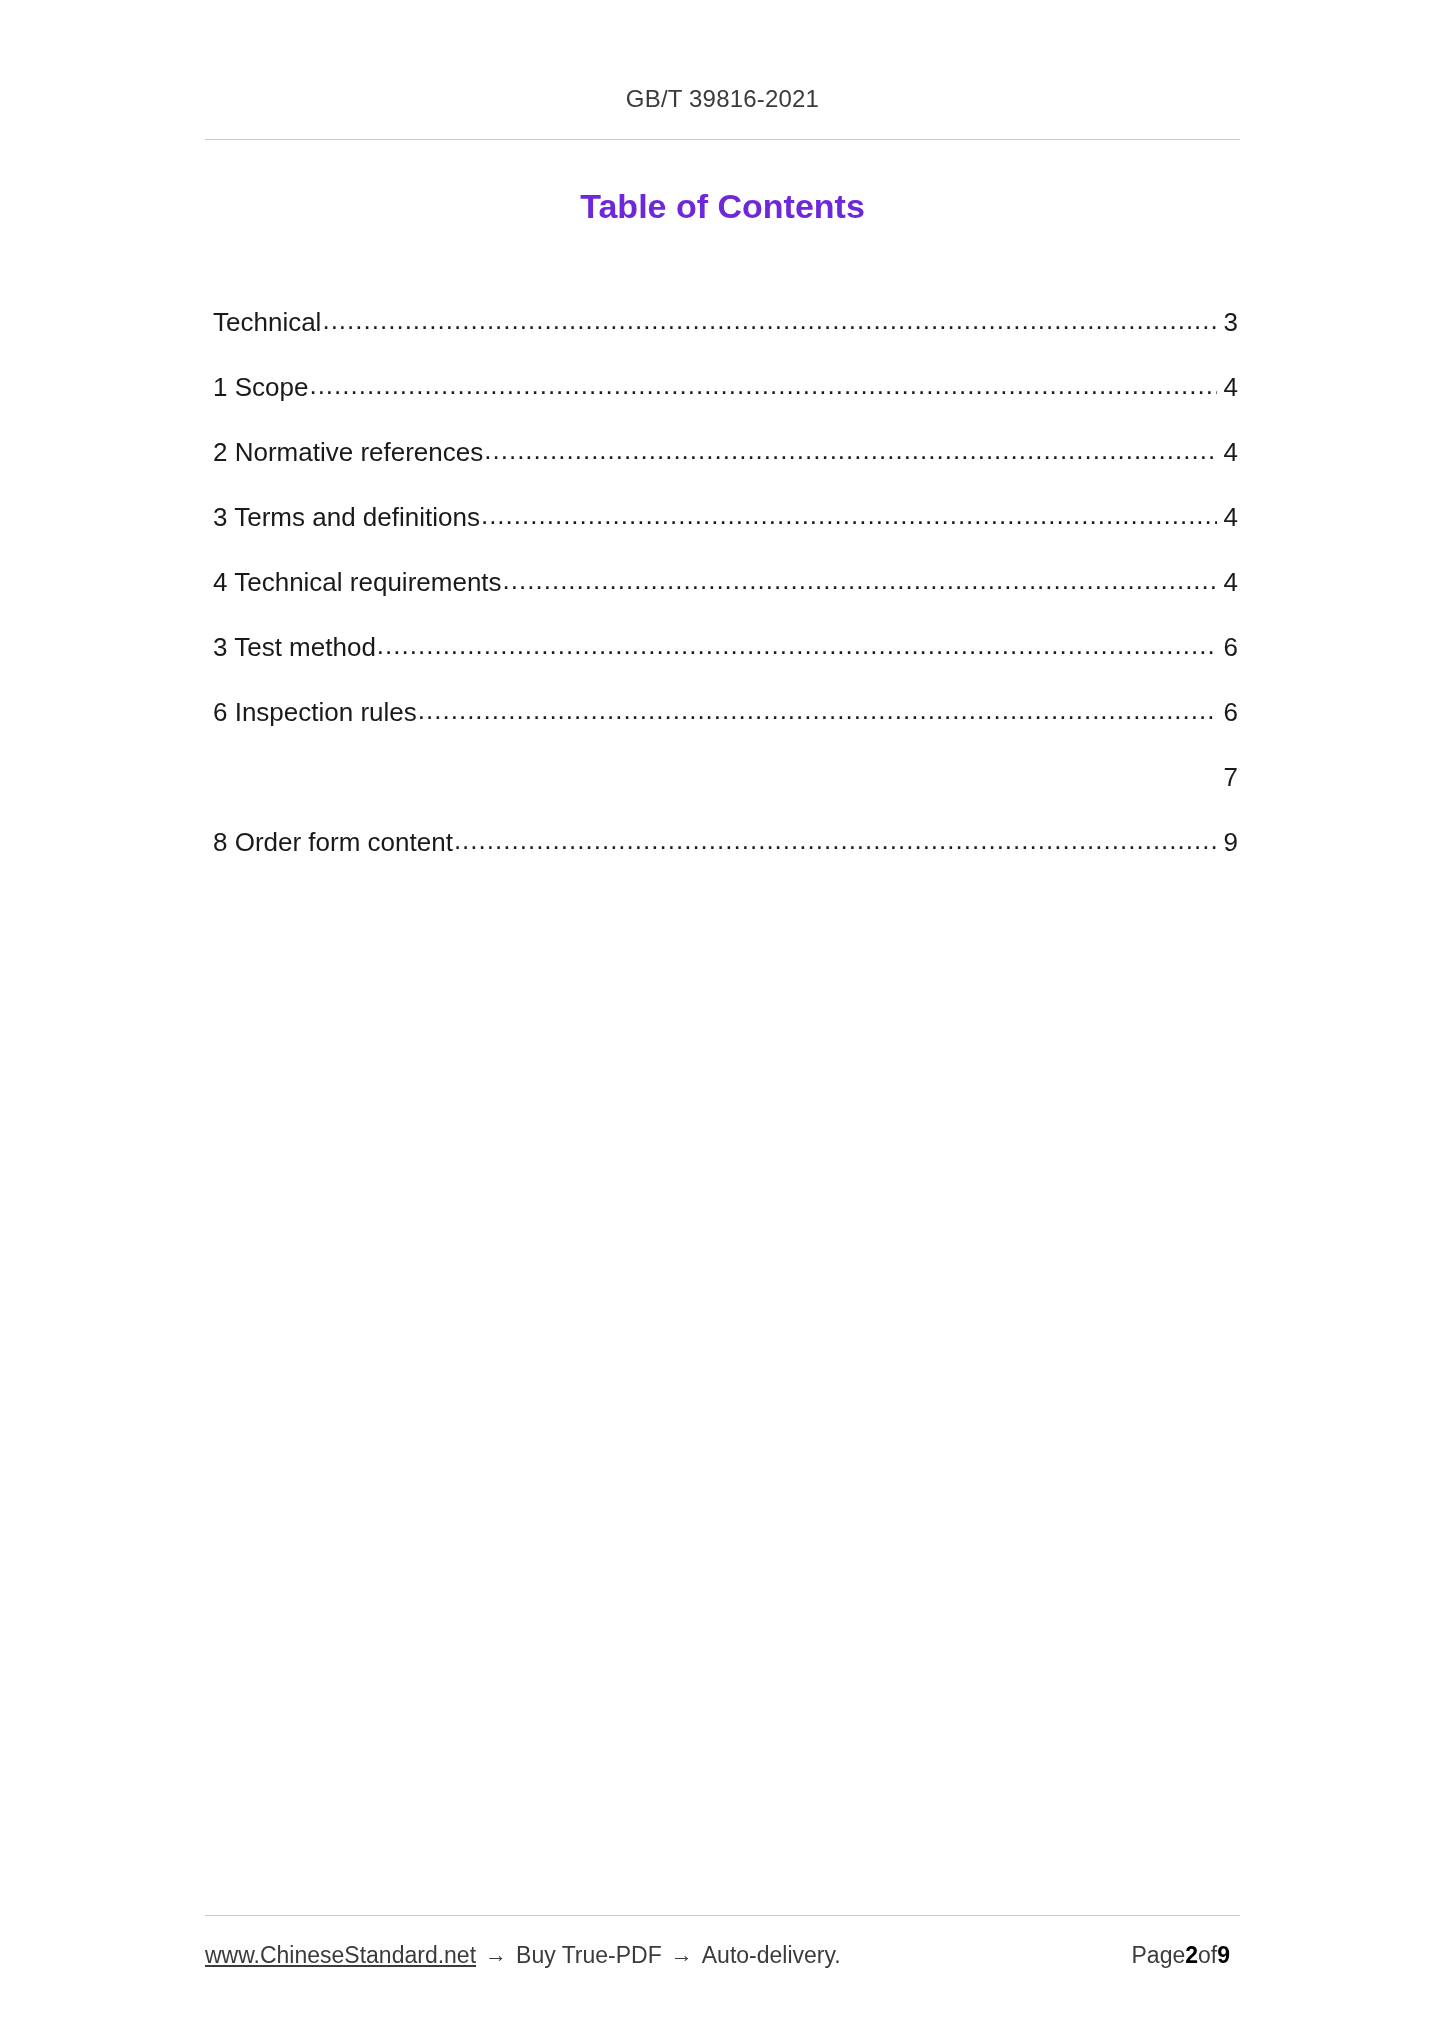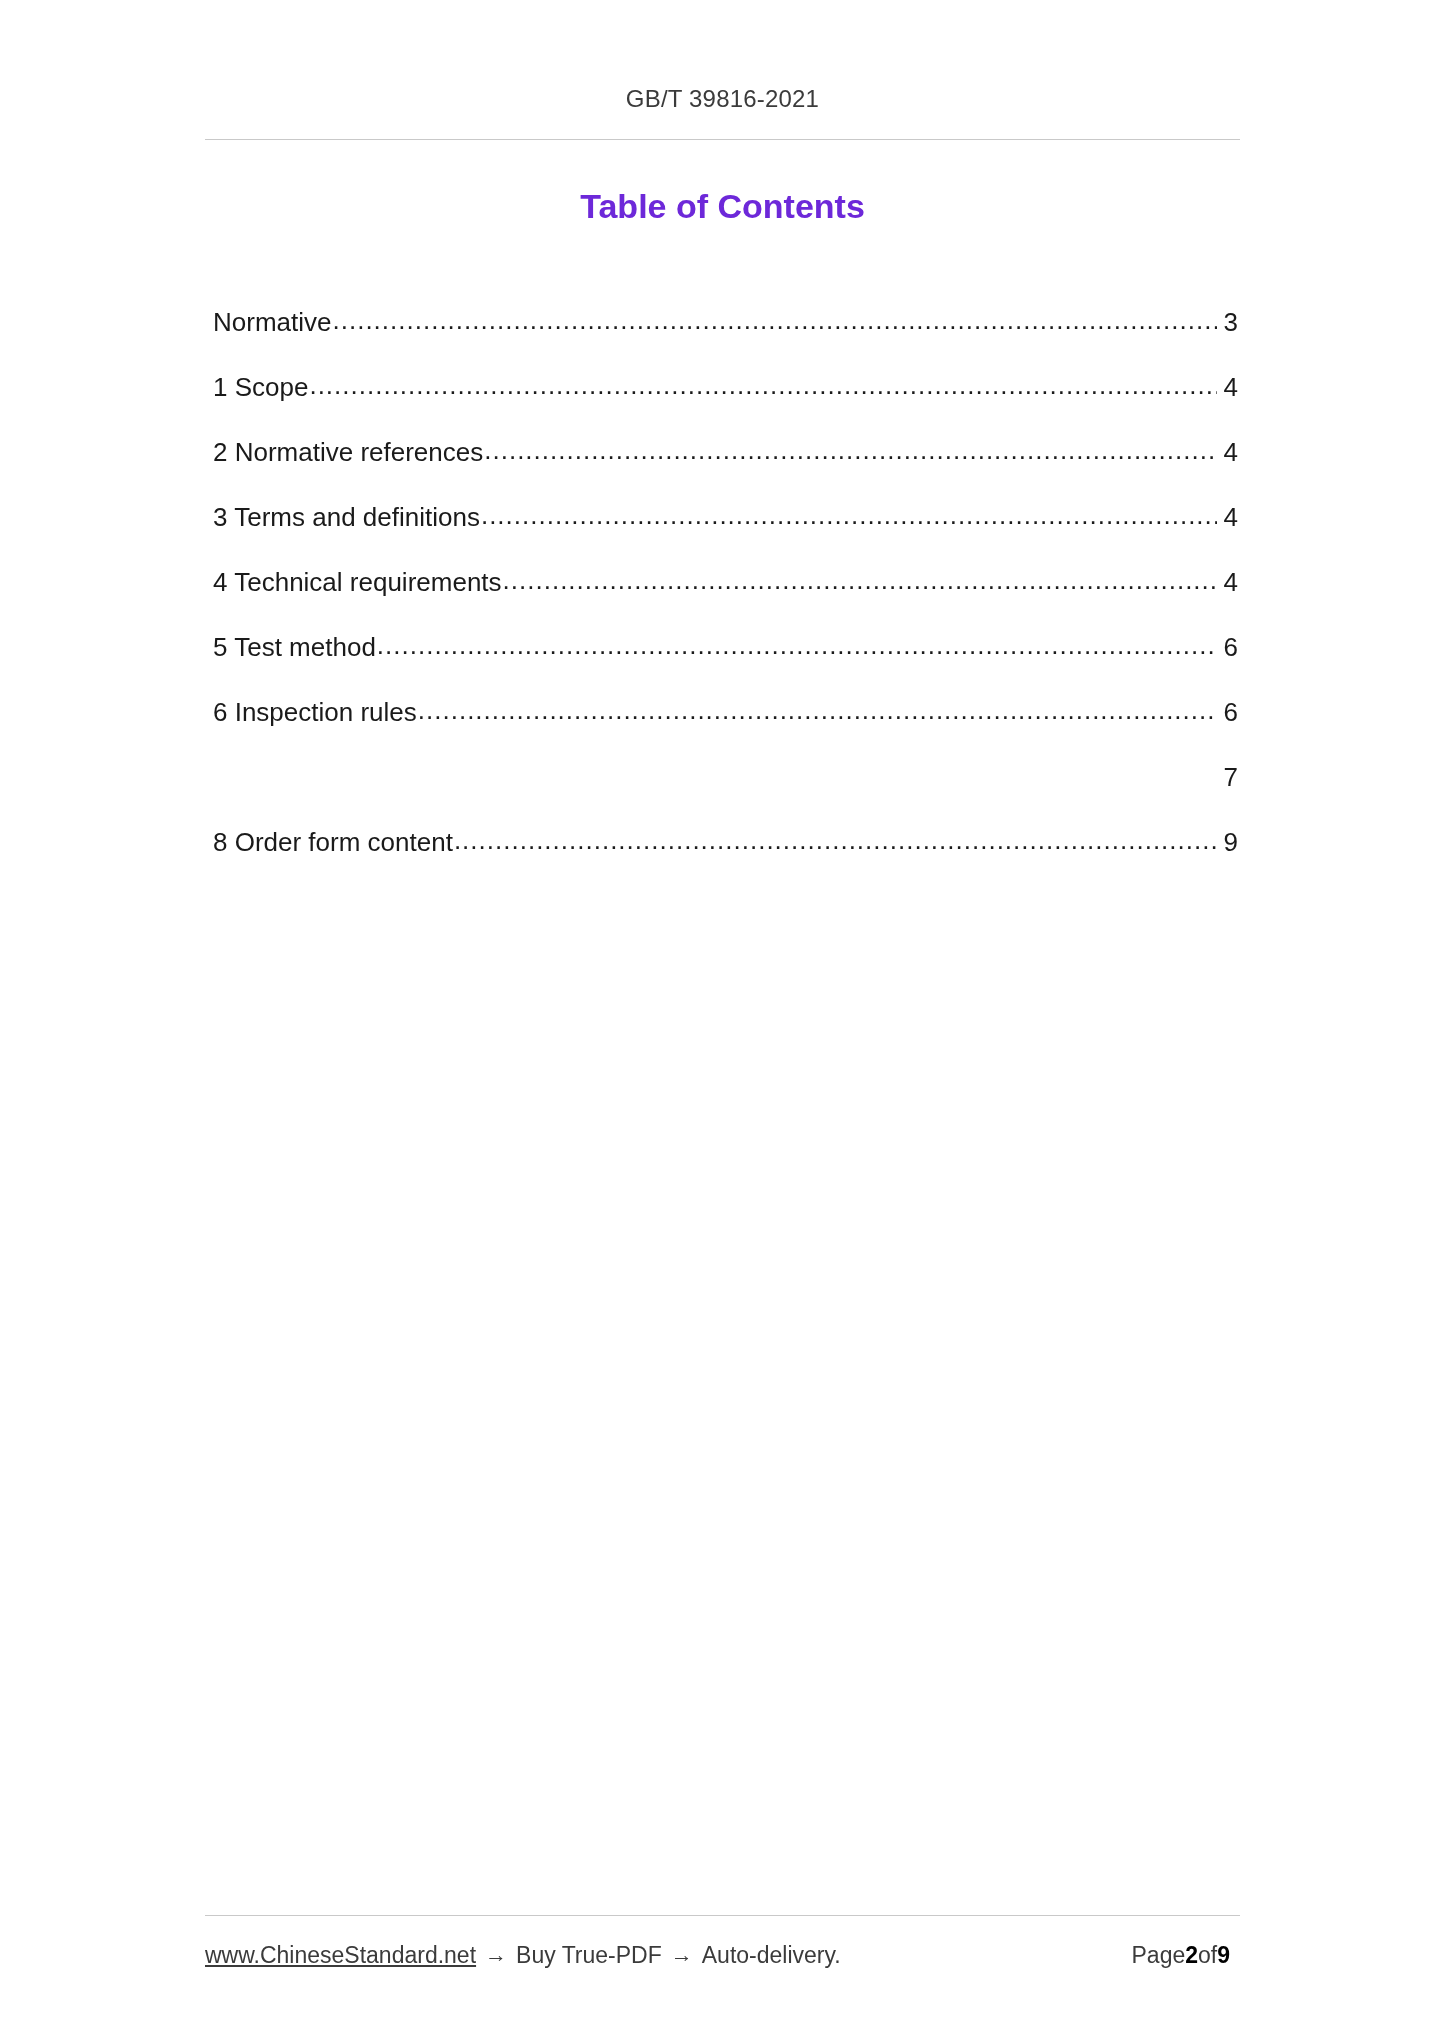--- a/index.html
+++ b/index.html
@@ -144,21 +144,21 @@
 <div class="page">
 
   <div class="header">GB/T 39816-2021</div>
   <div class="header-rule"></div>
 
   <div class="doc-title">Table of Contents</div>
 
   <div class="toc">
 
     <div class="toc-row">
-      <span class="toc-label">Normative</span>
+      <span class="toc-label">Technical</span>
       <span class="toc-dots"></span>
       <span class="toc-page">3</span>
     </div>
 
     <div class="toc-row">
       <span class="toc-label">1 Scope</span>
       <span class="toc-dots"></span>
       <span class="toc-page">4</span>
     </div>
 
@@ -174,21 +174,21 @@
       <span class="toc-page">4</span>
     </div>
 
     <div class="toc-row">
       <span class="toc-label">4 Technical requirements</span>
       <span class="toc-dots"></span>
       <span class="toc-page">4</span>
     </div>
 
     <div class="toc-row">
-      <span class="toc-label">5 Test method</span>
+      <span class="toc-label">3 Test method</span>
       <span class="toc-dots"></span>
       <span class="toc-page">6</span>
     </div>
 
     <div class="toc-row">
       <span class="toc-label">6 Inspection rules</span>
       <span class="toc-dots"></span>
       <span class="toc-page">6</span>
     </div>
 

